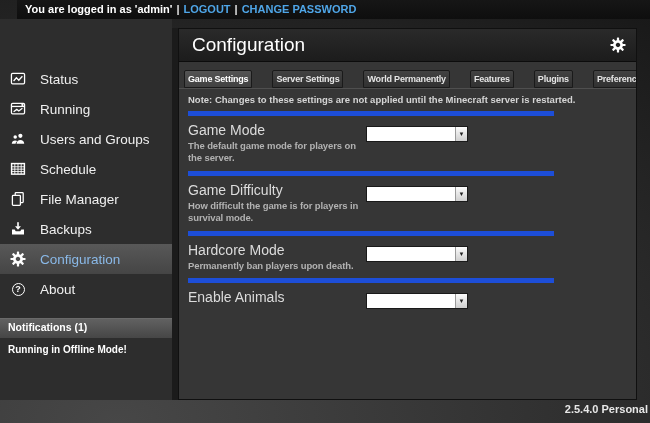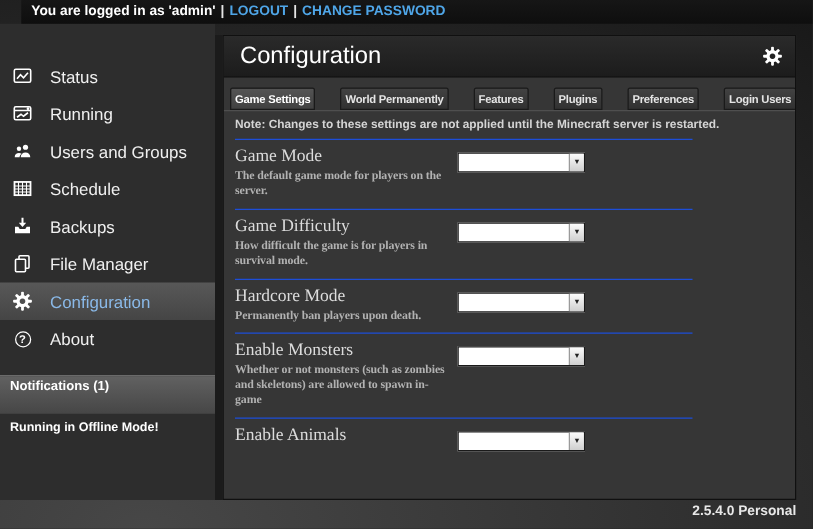--- a/index.html
+++ b/index.html
@@ -16,32 +16,32 @@
     font-size:11px; font-weight:bold; color:#fff;
     line-height:19px; padding-left:8px; white-space:nowrap; z-index:6;
   }
   .topbar a { color:#4fa6e8; text-decoration:none; cursor:pointer; }
   .topbar .sep { color:#e5e5e5; padding:0 4px; }
   
   .sidebar {
     position:absolute; left:0; top:19px; width:172px; height:381px;
     background:#2d2d2d; z-index:4; overflow:hidden;
   }
-  .menu { padding-top:27px; }
+  .menu { padding-top:27px;margin-top:18px; }
   .side-item { height:30px; display:flex; align-items:center; cursor:pointer; }
   .side-item .ic { width:16px; height:16px; margin-left:10px; display:flex; align-items:center; justify-content:center; flex:0 0 16px; }
   .side-item .lbl { margin-left:14px; font-size:13.5px; color:#f0f0f0; }
   .side-item.selected { background:linear-gradient(#585858,#454545); }
   .side-item.selected .lbl { color:#8ab9e8; }
   .q-icon {
     width:13px; height:13px; border:1.6px solid #fff; border-radius:50%;
     font-size:9px; font-weight:bold; color:#fff; display:flex; align-items:center; justify-content:center; line-height:1;
   }
   .notif-header {
-    margin-top:14px; height:31px; background:linear-gradient(#616161,#464646);
+    margin-top:14px; height:20px; background:linear-gradient(#616161,#464646);
     border-top:1px solid #6a6a6a; font-size:10.5px; font-weight:bold; color:#fff;
     line-height:17px; padding:0 8px;
   }
   .notif-body { padding:6px 8px 0 8px; }
   .notif-title { font-size:10px; font-weight:bold; color:#fff; margin-bottom:1px; }
   .notif-text { font-size:9px; font-weight:bold; color:#c9c9c9; line-height:1.3; letter-spacing:-0.1px; }
   
   .panel {
     position:absolute; left:178px; top:28px; width:459px; height:372px;
     background:#363636; border:1px solid #101010;
@@ -62,37 +62,37 @@
     padding:3px 3px; margin-right:20px;
     background:linear-gradient(#424242,#313131);
     border:1px solid #1a1a1a; border-radius:2px 2px 0 0; cursor:pointer;
   }
   .tab.active {
     background:linear-gradient(#545454,#414141); color:#fff;
     box-shadow:0 3px 0 #5d9ddb;
   }
   .note { font-size:9.5px; font-weight:bold; color:#d5d5d5; padding:5px 8px 6px 9px; }
   .settings { padding-left:9px; }
-  .setting { position:relative; width:366px; border-top:1px solid #1d4ed8; padding:4px 0 7px;font-family:Liberation Serif, serif; }
+  .setting { position:relative; width:366px; border-top:5px solid #1d4ed8; padding:4px 0 7px; }
   .setting-title { font-size:14px; color:#dcdcdc; margin:2px 0 2px; }
   .setting-desc { font-size:9.5px; font-weight:bold; color:#b2b2b2; line-height:1.25; width:174px; letter-spacing:-0.1px; }
   .select {
     position:absolute; left:178px; top:10px; width:102px; height:16px;
     background:#fff; border:1px solid #1a1a1a; cursor:pointer;
   }
   .select-value { position:absolute; left:3px; top:1px; font-size:10px; color:#000; }
   .select-btn {
     position:absolute; right:0; top:0; bottom:0; width:12px;
     background:linear-gradient(#fbfbfb,#cfcfcf); border-left:1px solid #9a9a9a;
     display:flex; align-items:center; justify-content:center;
   }
   .select-btn .arr { font-size:6px; color:#222; line-height:1; }
   
   .version {
-    position:absolute; right:13px; top:403px;
+    position:absolute; right:2px; top:403px;
     font-size:11px; font-weight:bold; color:#e8e8e8; z-index:6;
   }
   svg { display:block; }
 </style>
 </head>
 <body>
 
 <svg width="0" height="0" style="position:absolute">
   <defs>
     <g id="def-gear" fill="#fff">
@@ -160,37 +160,37 @@
           <line x1="6" y1="3.2" x2="6" y2="16.4" stroke-width="1.1"></line>
           <line x1="10" y1="3.2" x2="10" y2="16.4" stroke-width="1.1"></line>
           <line x1="14" y1="3.2" x2="14" y2="16.4" stroke-width="1.1"></line>
         </svg>
       </span>
       <span class="lbl">Schedule</span>
     </div>
 
     <div class="side-item">
       <span class="ic">
+        <svg viewBox="0 0 20 20" width="16" height="16">
+          <rect x="6.5" y="2" width="10" height="12.5" rx="1" fill="none" stroke="#fff" stroke-width="1.6"></rect>
+          <rect x="3" y="5.5" width="10" height="12.5" rx="1" fill="#2d2d2d" stroke="#fff" stroke-width="1.6"></rect>
+        </svg>
+      </span>
+      <span class="lbl">File Manager</span>
+    </div>
+
+    <div class="side-item">
+      <span class="ic">
         <svg viewBox="0 0 20 20" width="16" height="16" fill="#fff">
           <rect x="9" y="1.5" width="2" height="5.5"></rect>
           <polygon points="6.3,6.5 13.7,6.5 10,10.8"></polygon>
           <path d="M2.5,10.5 L5.8,10.5 L7.2,12.8 L12.8,12.8 L14.2,10.5 L17.5,10.5 L17.5,17 L2.5,17 Z"></path>
         </svg>
       </span>
       <span class="lbl">Backups</span>
-    </div>
-
-    <div class="side-item">
-      <span class="ic">
-        <svg viewBox="0 0 20 20" width="16" height="16">
-          <rect x="6.5" y="2" width="10" height="12.5" rx="1" fill="none" stroke="#fff" stroke-width="1.6"></rect>
-          <rect x="3" y="5.5" width="10" height="12.5" rx="1" fill="#2d2d2d" stroke="#fff" stroke-width="1.6"></rect>
-        </svg>
-      </span>
-      <span class="lbl">File Manager</span>
     </div>
 
     <div class="side-item selected">
       <span class="ic">
         <svg viewBox="0 0 20 20" width="16" height="16">
             <use href="#def-gear"></use>
           </svg>
       </span>
       <span class="lbl">Configuration</span>
     </div>
@@ -216,20 +216,21 @@
     <div class="panel-title">Configuration</div>
     <div class="panel-gear">
       <svg viewBox="0 0 20 20" width="16" height="16">
           <use href="#def-gear"></use>
         </svg>
     </div>
   </div>
 
   <div class="tabs">
     <div class="tab active">Game Settings</div>
+    <div class="tab">Server Settings</div>
     <div class="tab">World Permanently</div>
     <div class="tab">Features</div>
     <div class="tab">Plugins</div>
     <div class="tab">Preferences</div>
     <div class="tab">Login Users</div>
   </div>
 
   <div class="note">Note: Changes to these settings are not applied until the Minecraft server is restarted.</div>
 
   <div class="settings">
@@ -260,30 +261,20 @@
       <div class="setting-title">Hardcore Mode</div>
       <div class="setting-desc">Permanently ban players upon death.</div>
       <div class="select">
         <span class="select-value"></span>
         <span class="select-btn">
             <span class="arr">▼</span>
           </span>
       </div>
     </div>
 
-    <div class="setting">
-      <div class="setting-title">Enable Monsters</div>
-      <div class="setting-desc">Whether or not monsters (such as zombies and skeletons) are allowed to spawn in-game</div>
-      <div class="select">
-        <span class="select-value"></span>
-        <span class="select-btn">
-            <span class="arr">▼</span>
-          </span>
-      </div>
-    </div>
 
     <div class="setting">
       <div class="setting-title">Enable Animals</div>
       <div class="select">
         <span class="select-value"></span>
         <span class="select-btn">
             <span class="arr">▼</span>
           </span>
       </div>
     </div>

